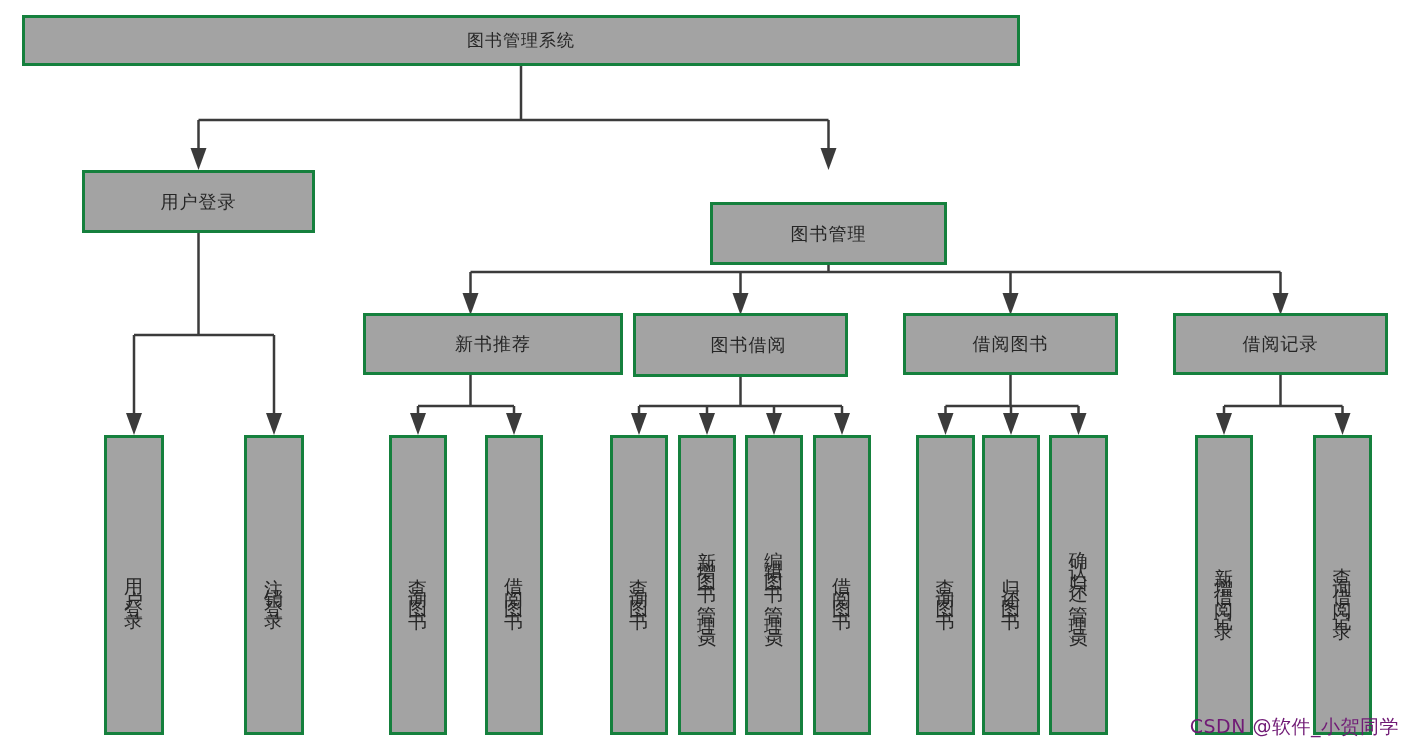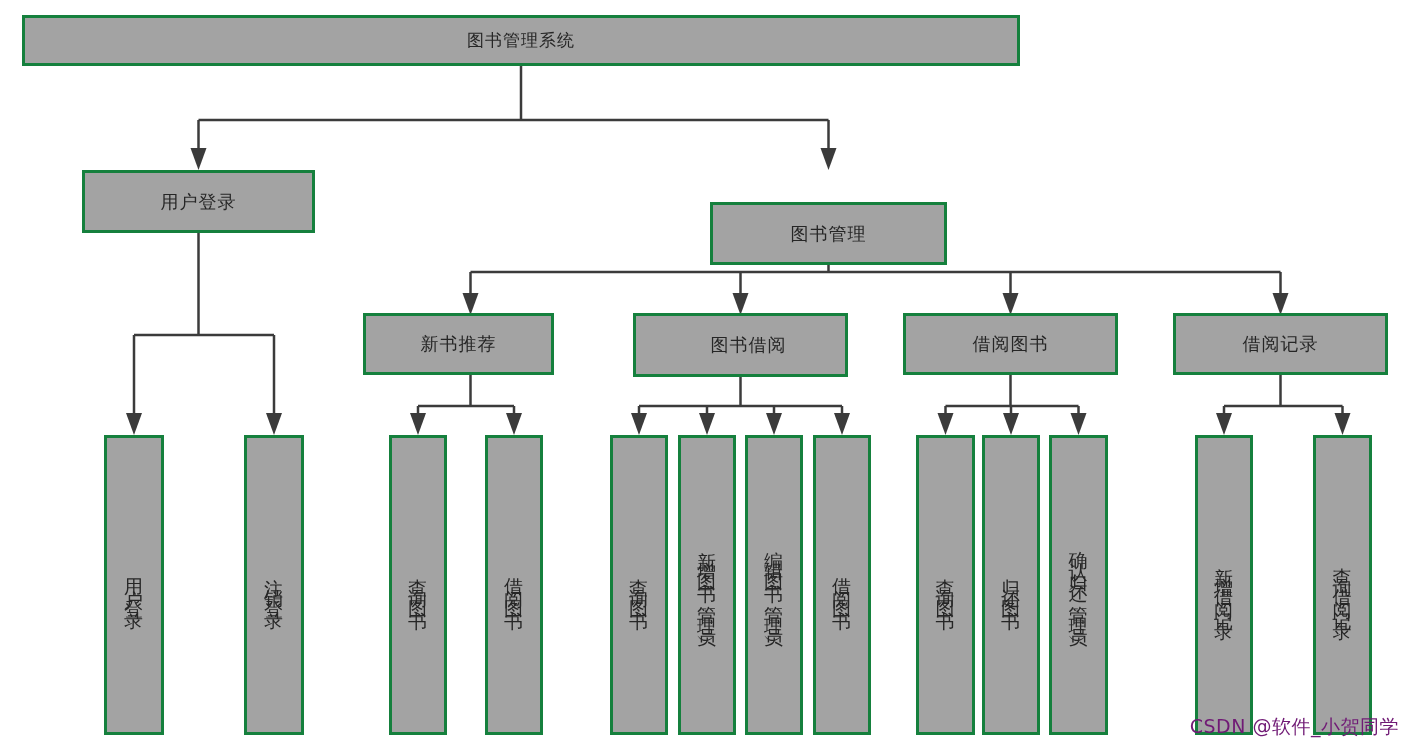--- a/index.html
+++ b/index.html
@@ -129,21 +129,21 @@
       <polygon points="1216,413 1232,413 1224,435"></polygon>
       <polygon points="1334.5,413 1350.5,413 1342.5,435"></polygon>
     </g>
   </svg>
 
   <div class="node h root" style="left:22px; top:15px; width:998px; height:51px;">图书管理系统</div>
 
   <div class="node h" style="left:82px; top:170px; width:233px; height:63px;">用户登录</div>
   <div class="node h" style="left:710px; top:170px; width:237px; height:63px;margin-top:32px;">图书管理</div>
 
-  <div class="node h" style="left:363px; top:313px; width:191px; height:62px;">新书推荐</div>
+  <div class="node h" style="left:363px; top:313px; width:260px; height:62px;">新书推荐</div>
   <div class="node h" style="left:633px; top:313px; width:215px; height:64px;padding-left:16px;">图书借阅</div>
   <div class="node h" style="left:903px; top:313px; width:215px; height:62px;">借阅图书</div>
   <div class="node h" style="left:1173px; top:313px; width:215px; height:62px;">借阅记录</div>
 
   <div class="node v" style="left:104px; top:435px; width:60px; height:300px;">
     <span class="vtext">用户登录</span>
   </div>
   <div class="node v" style="left:244px; top:435px; width:60px; height:300px;">
     <span class="vtext">注销登录</span>
   </div>

